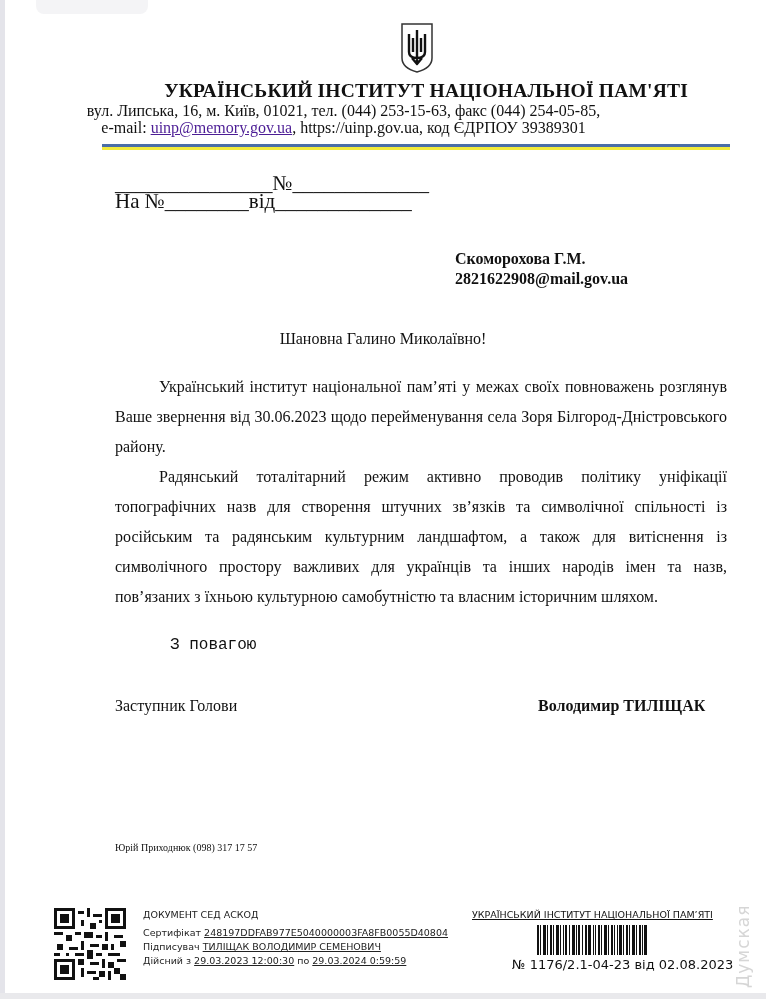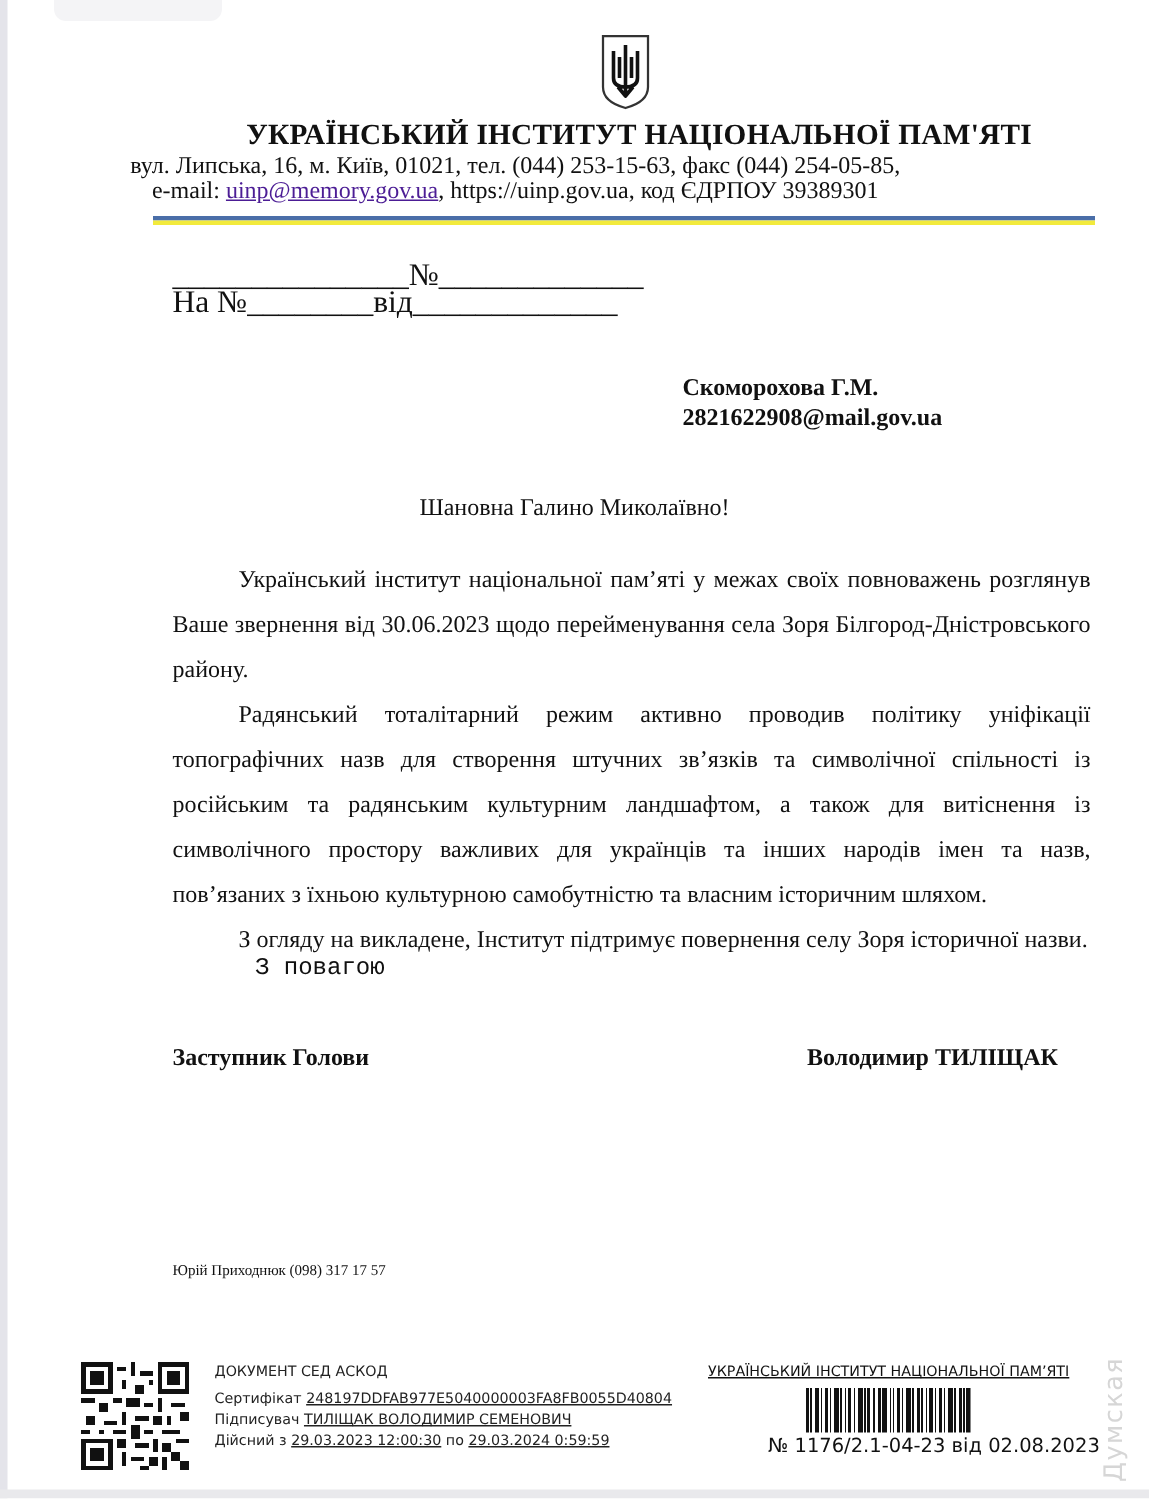--- a/index.html
+++ b/index.html
@@ -14,21 +14,21 @@
   .org-addr { left:0; width:687px; text-align:center; font-size:16px; }
   .org-addr a { color:#4c1d95; text-decoration:underline; }
   .flag-blue { left:102px; top:144px; width:628px; height:3px; background:#4a6ea8; }
   .flag-yellow { left:102px; top:147px; width:628px; height:3px; background:#f2ea3c; }
   .regline { font-size:21px; white-space:pre; }
   .recipient { left:455px; font-weight:bold; font-size:16px; }
   .greeting { left:0; width:766px; top:330px; text-align:center; font-weight:normal; font-size:16px; }
   .body { left:115px; top:372px; width:612px; font-size:16px; line-height:30px; text-align:justify; }
   .body p { margin:0; text-indent:44px; }
   .closing { left:170px; top:636px; font-size:16px;font-family:Liberation Mono, monospace; }
-  .sig-left { left:115px; top:697px; font-weight:bold; font-size:16px;text-align:center; }
+  .sig-left { left:115px; top:697px; font-weight:normal; font-size:16px;text-align:center; }
   .sig-right { left:538px; top:697px; font-weight:bold; font-size:16px; }
   .executor { left:115px; top:842px; font-size:10px;text-align:center; }
   .qr { left:54px; top:908px; width:72px; height:72px; }
   .stamp { left:143px; font-family:"DejaVu Sans", sans-serif; font-size:9.5px; color:#222; }
   .stamp u { text-decoration:underline; }
   .reg-org { left:472px; top:909px; font-family:"DejaVu Sans", sans-serif; font-size:9.5px;text-decoration:underline; }
   .barcode { left:537px; top:925px; width:110px; height:30px; }
   .reg-no { left:512px; top:957px; font-family:"DejaVu Sans", sans-serif; font-size:13px; }
   .watermark { left:733px; top:908px; width:28px; height:80px; writing-mode:vertical-rl; transform:rotate(180deg);
                font-family:"DejaVu Sans", sans-serif; font-size:17px; color:#d6d6d6; letter-spacing:1px; }
@@ -55,21 +55,20 @@
 <div class="abs regline" style="left:115px; top:189px">На №________від_____________</div>
 
 <div class="abs recipient" style="top:250px">Скоморохова Г.М.</div>
 <div class="abs recipient" style="top:270px">2821622908@mail.gov.ua</div>
 
 <div class="abs greeting">Шановна Галино Миколаївно!</div>
 
 <div class="abs body">
   <p>Український інститут національної пам’яті у межах своїх повноважень розглянув Ваше звернення  від 30.06.2023 щодо перейменування села Зоря Білгород-Дністровського району.</p>
   <p>Радянський тоталітарний режим активно проводив політику уніфікації топографічних назв для створення штучних зв’язків та символічної спільності із російським та радянським культурним ландшафтом, а також для витіснення із символічного простору важливих для українців та інших народів імен та назв, пов’язаних з їхньою культурною самобутністю та власним історичним шляхом.</p>
-  <p>З огляду на викладене, Інститут підтримує повернення селу Зоря історичної назви.</p>
 </div>
 
 <div class="abs closing">З повагою</div>
 <div class="abs sig-left">Заступник Голови</div>
 <div class="abs sig-right">Володимир ТИЛІЩАК</div>
 
 <div class="abs executor">Юрій Приходнюк (098) 317 17 57</div>
 
 <svg class="abs qr" viewBox="0 0 24 24" shape-rendering="crispEdges">
   <rect width="24" height="24" fill="#fff"></rect>

